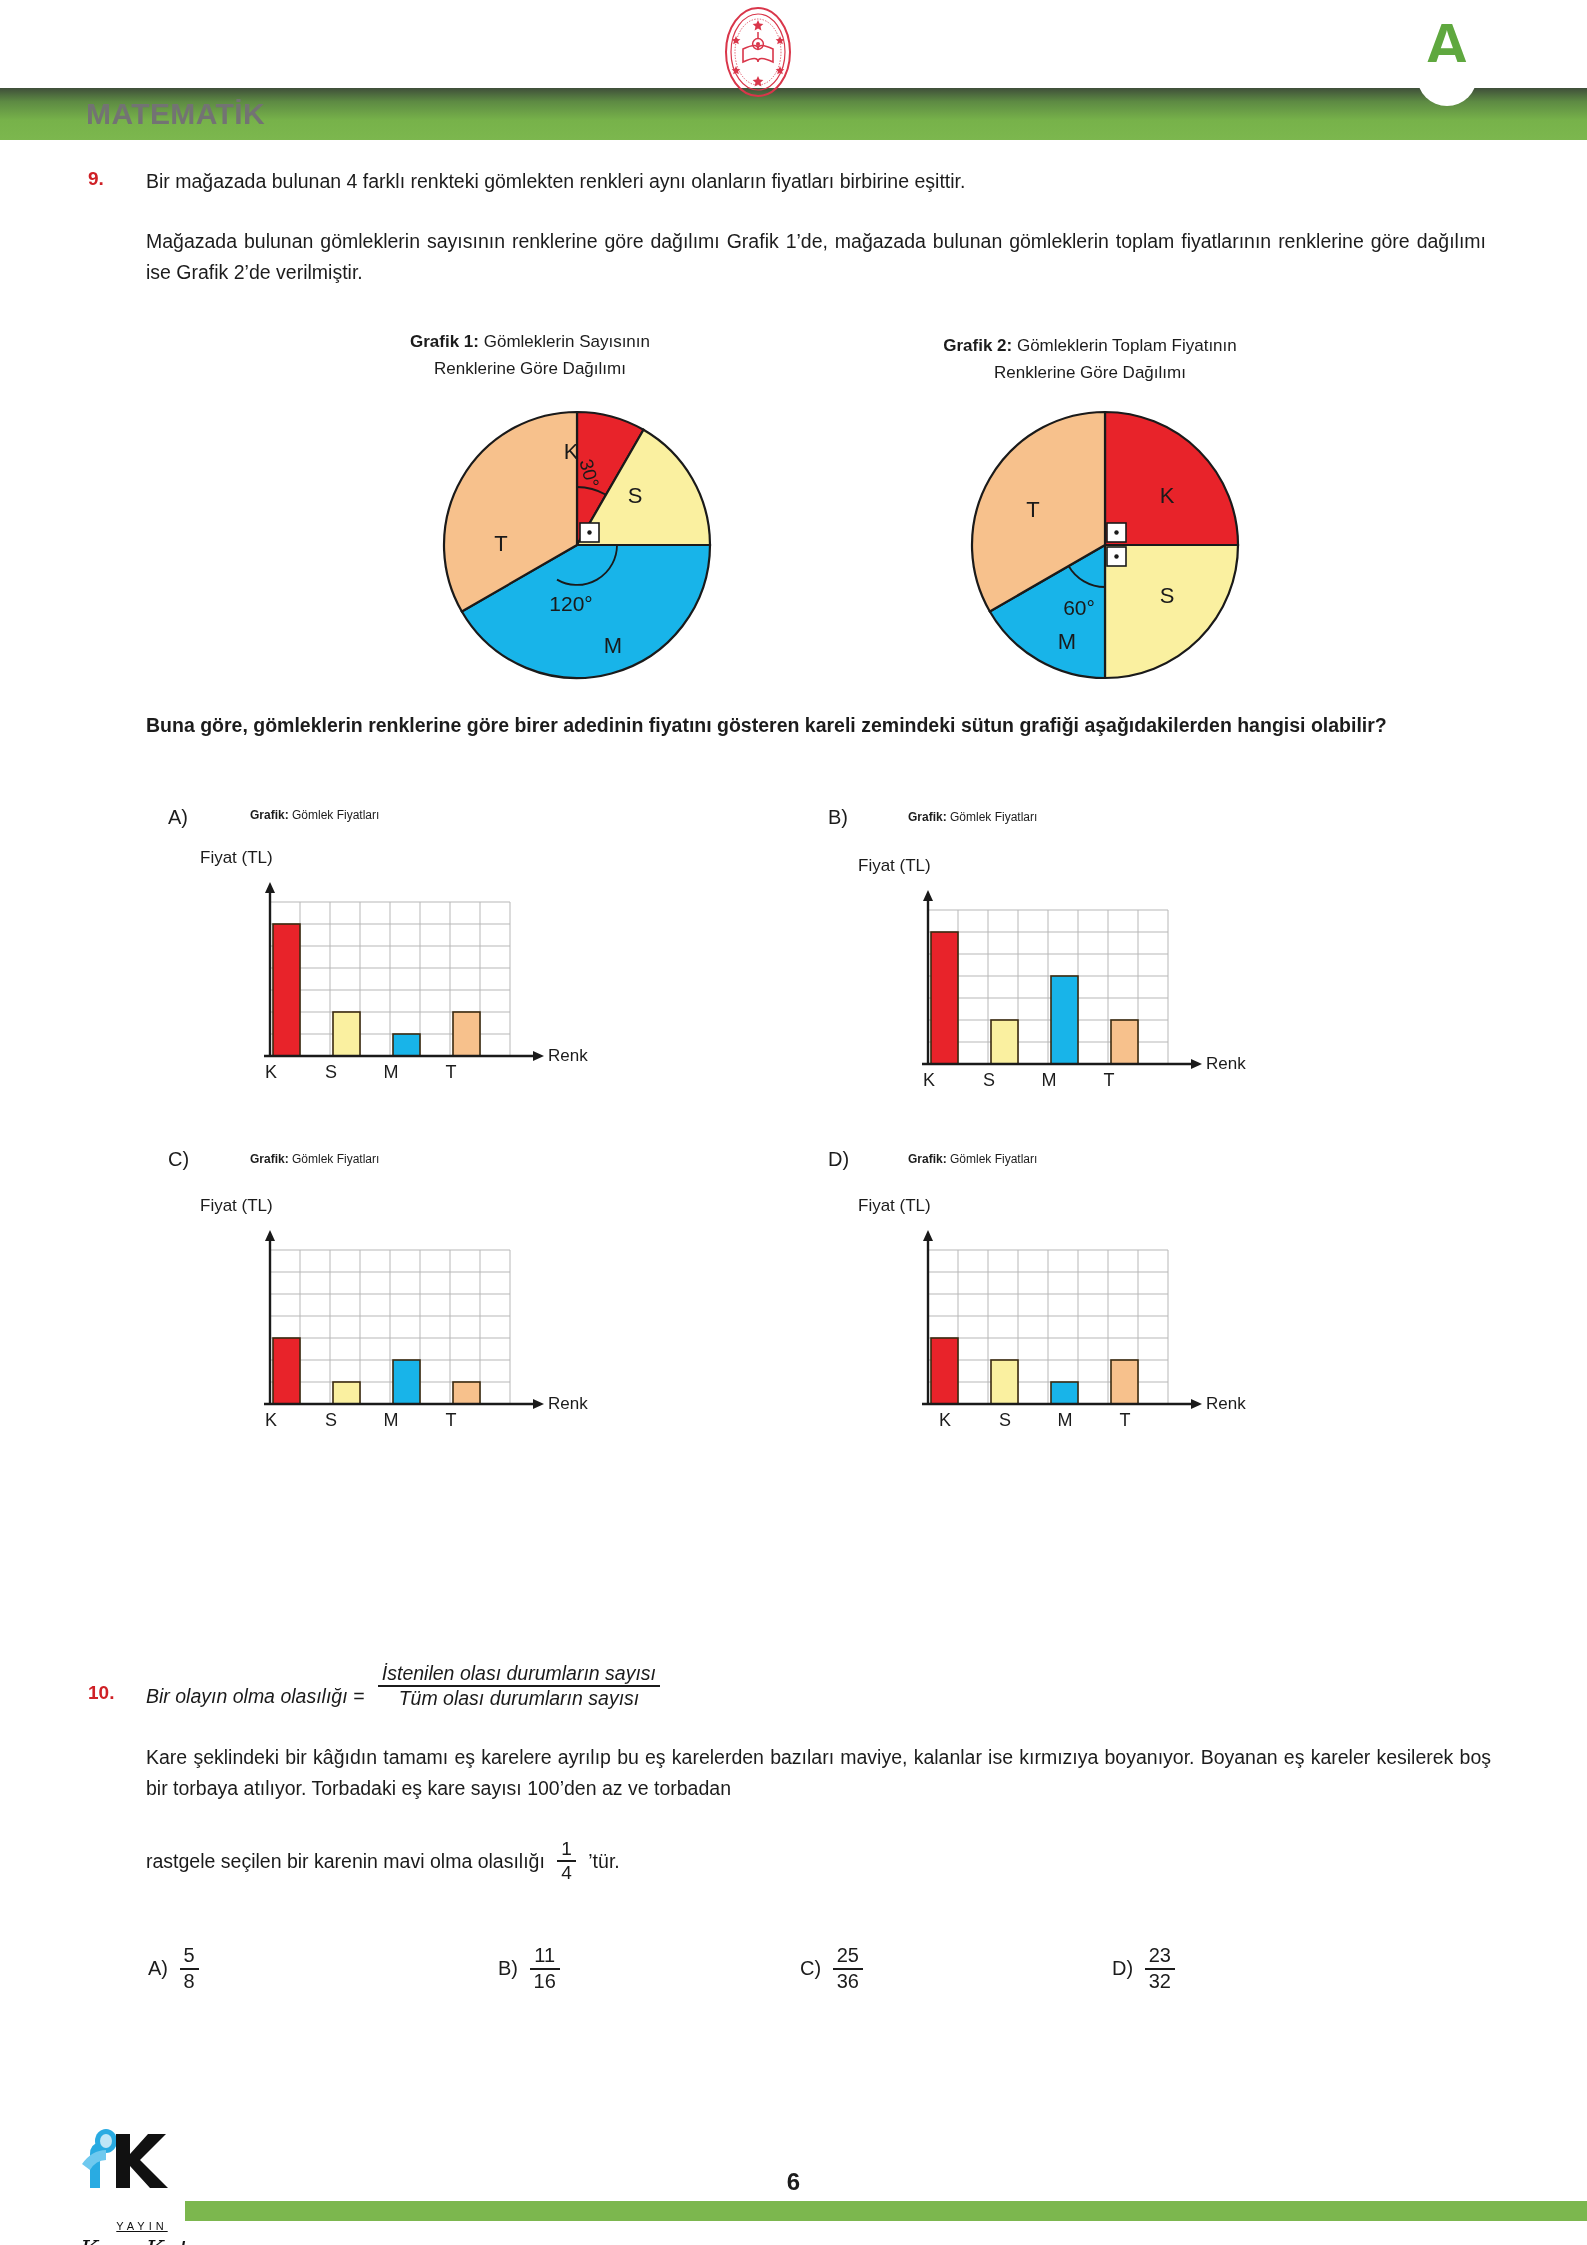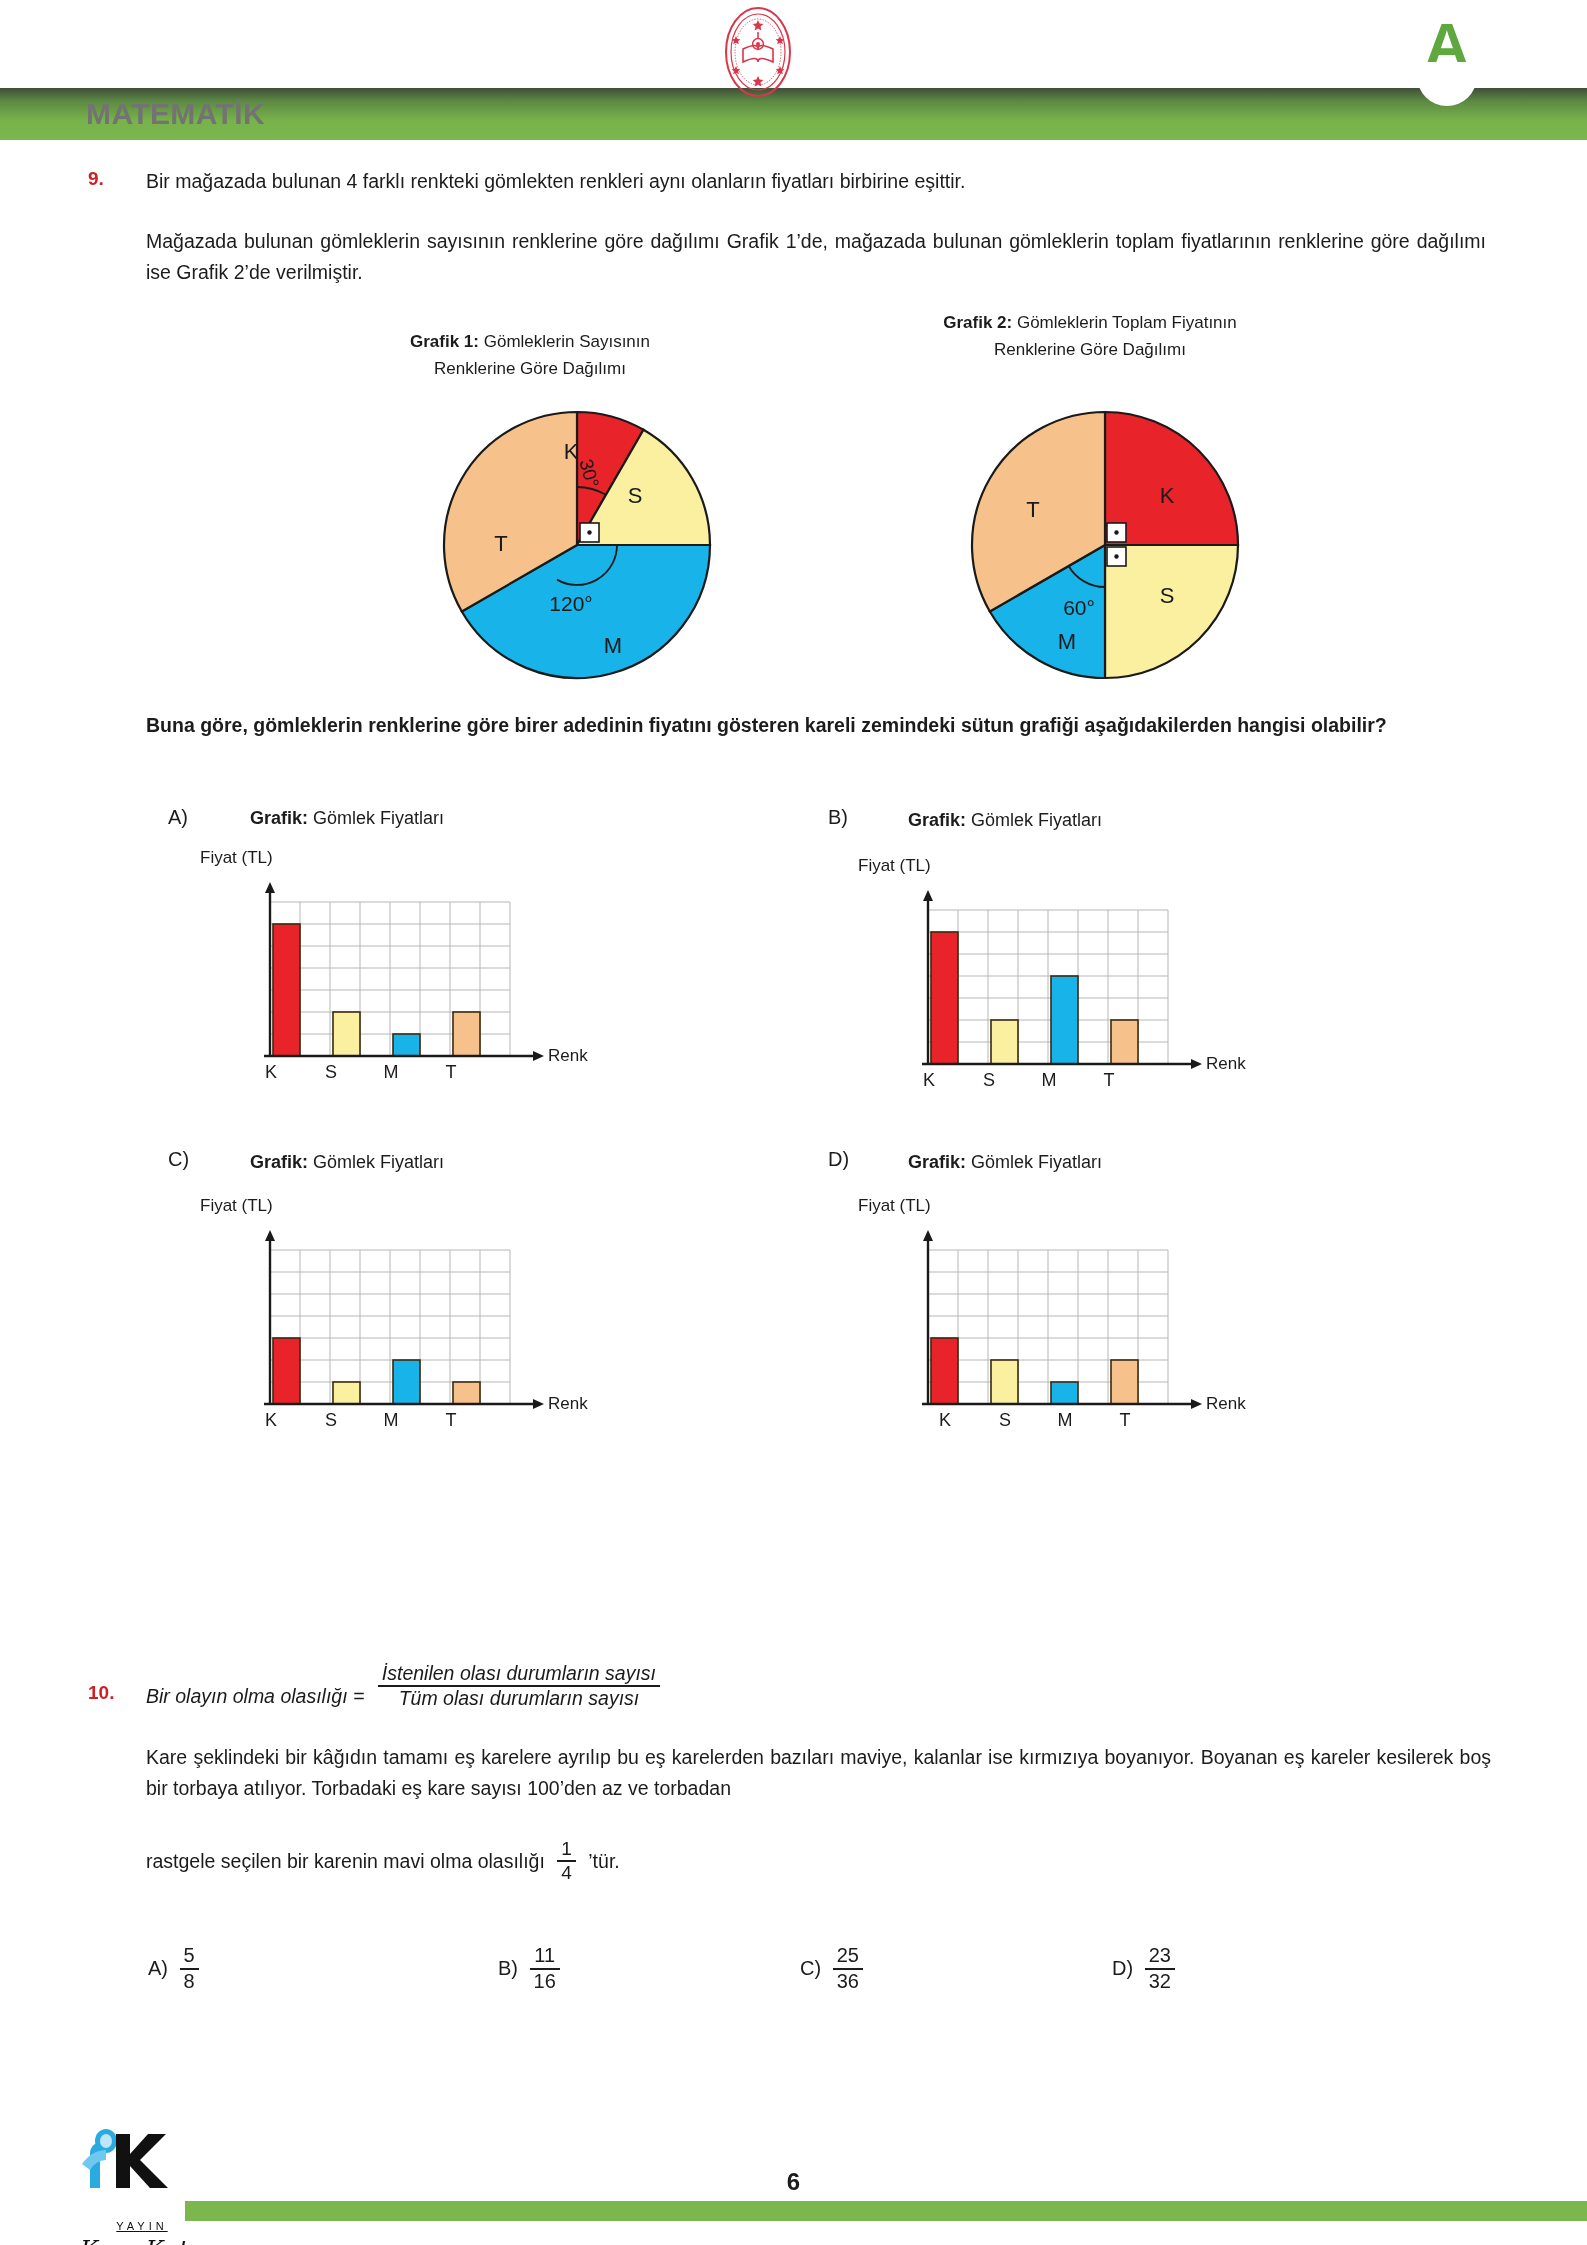--- a/index.html
+++ b/index.html
@@ -28,21 +28,21 @@
   .ptext{position:absolute;font-size:19.5px;line-height:31px;color:#1c1c1c;
     text-align:justify;}
   .ptext.b{font-weight:bold;}
 
   
   .pietitle{position:absolute;font-size:17px;line-height:27px;text-align:center;color:#1c1c1c;}
   .pietitle b{font-weight:bold;}
 
   
   .optlet{position:absolute;font-size:20px;color:#1c1c1c;}
-  .opttitle{position:absolute;font-size:18px;color:#1c1c1c;}
+  .opttitle{position:absolute;font-size:12px;color:#1c1c1c;}
   .opttitle b{font-weight:bold;}
   .axlabel{position:absolute;font-size:17px;color:#1c1c1c;}
   .ticklab{position:absolute;font-size:18px;color:#1c1c1c;text-align:center;width:26px;}
 
   
   .stamp{position:absolute;left:528px;top:1462px;width:436px;height:135px;}
 
   
   .ital{font-style:italic;}
   .frac{display:inline-block;vertical-align:middle;text-align:center;}
@@ -99,21 +99,21 @@
 
   <div class="qnum" style="left:88px;top:168px;">9.</div>
   <div class="ptext" style="left:146px;top:166px;width:1340px;">Bir mağazada bulunan 4 farklı renkteki gömlekten renkleri aynı olanların fiyatları birbirine eşittir.</div>
   <div class="ptext" style="left:146px;top:226px;width:1340px;">Mağazada bulunan gömleklerin sayısının renklerine göre dağılımı Grafik 1’de, mağazada bulunan gömleklerin toplam fiyatlarının renklerine göre dağılımı ise Grafik 2’de verilmiştir.</div>
 
   <div class="pietitle" style="left:300px;top:328px;width:460px;">
     <b>Grafik 1:</b><span> Gömleklerin Sayısının</span><br>
     <span>Renklerine Göre Dağılımı</span>
   </div>
 
-  <div class="pietitle" style="left:830px;top:309px;width:520px;">
+  <div class="pietitle" style="left:830px;top:332px;width:520px;">
     <b>Grafik 2:</b><span> Gömleklerin Toplam Fiyatının</span><br>
     <span>Renklerine Göre Dağılımı</span>
   </div>
 
   <svg style="position:absolute;left:432px;top:400px;" width="290" height="290" viewBox="0 0 290 290">
     <g transform="translate(145,145)">
 
       <path d="M0 0 L0 -133 A133 133 0 0 1 66.5 -115.18 Z" fill="#E8232A" stroke="#1a1a1a" stroke-width="2.2"></path>
 
       <path d="M0 0 L66.5 -115.18 A133 133 0 0 1 133 0 Z" fill="#FAF0A0" stroke="#1a1a1a" stroke-width="2.2"></path>

